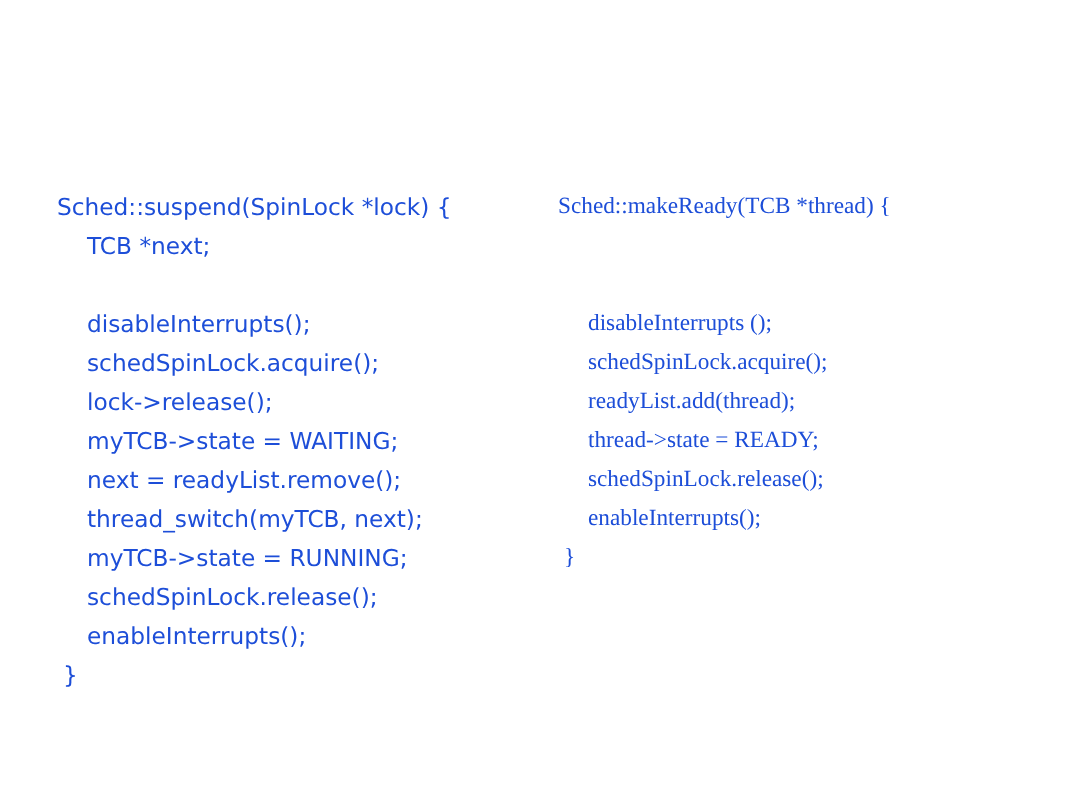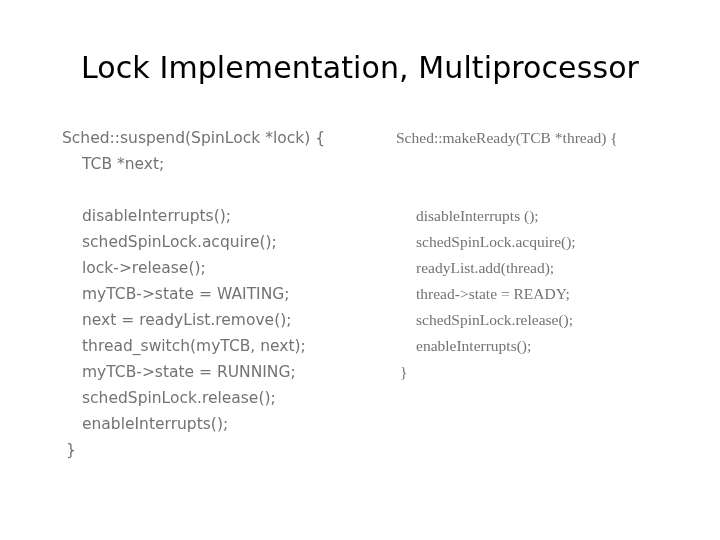--- a/index.html
+++ b/index.html
@@ -39,23 +39,22 @@
     white-space: nowrap;
     color: #000000;
   }
 
   .code-column {
     position: absolute;
     top: 125px;
     font-size: 15.5px;
     line-height: 26px;
     font-weight: 400;
-    color: #737373;
+    color: #1d4ed8;
     white-space: pre;
-    margin-left: 24px;
   }
 
   #code-column-left {
     left: 38px;
     width: 330px;
   }
 
   #code-column-right {
     left: 372px;
     width: 330px;
@@ -75,19 +74,18 @@
   
   .indent-0 { padding-left: 0px; }
   .indent-1 { padding-left: 20px; }
   .indent-close { padding-left: 4px; }
 </style>
 </head>
 <body>
 
 <div id="slide">
 
-  <div id="slide-title">Lock Implementation, Multiprocessor</div>
 
   <div class="code-column" id="code-column-left"><span class="code-line indent-0">Sched::suspend(SpinLock *lock) {</span><span class="code-line indent-1">TCB *next;</span><span class="code-line indent-1 blank">&nbsp;</span><span class="code-line indent-1">disableInterrupts();</span><span class="code-line indent-1">schedSpinLock.acquire();</span><span class="code-line indent-1">lock-&gt;release();</span><span class="code-line indent-1">myTCB-&gt;state = WAITING;</span><span class="code-line indent-1">next = readyList.remove();</span><span class="code-line indent-1">thread_switch(myTCB, next);</span><span class="code-line indent-1">myTCB-&gt;state = RUNNING;</span><span class="code-line indent-1">schedSpinLock.release();</span><span class="code-line indent-1">enableInterrupts();</span><span class="code-line indent-close">}</span></div>
 
   <div class="code-column" id="code-column-right"><span class="code-line indent-0">Sched::makeReady(TCB *thread) {</span><span class="code-line indent-1 blank">&nbsp;</span><span class="code-line indent-1 blank">&nbsp;</span><span class="code-line indent-1">disableInterrupts ();</span><span class="code-line indent-1">schedSpinLock.acquire();</span><span class="code-line indent-1">readyList.add(thread);</span><span class="code-line indent-1">thread-&gt;state = READY;</span><span class="code-line indent-1">schedSpinLock.release();</span><span class="code-line indent-1">enableInterrupts();</span><span class="code-line indent-close">}</span></div>
 
 </div>
 
 </body></html>

